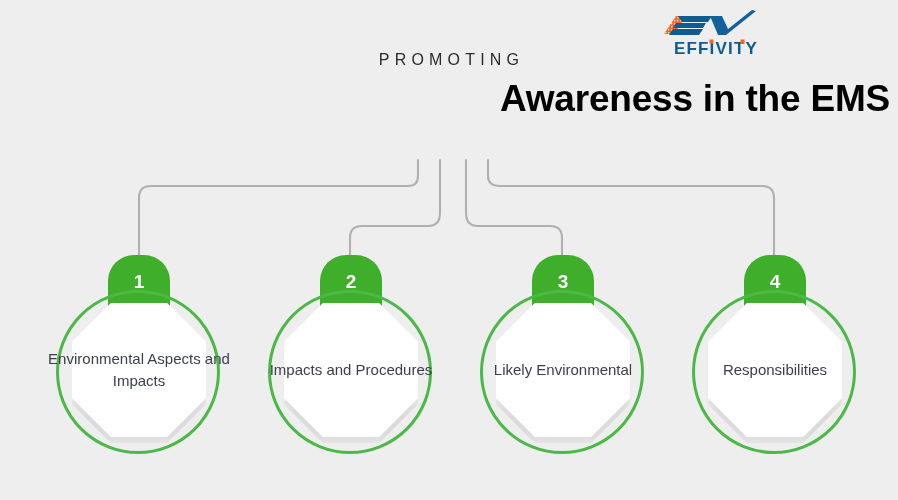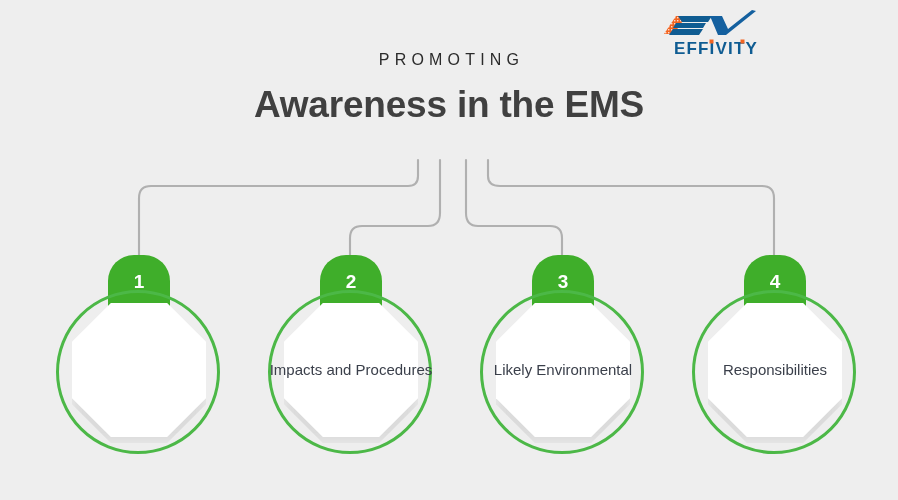--- a/index.html
+++ b/index.html
@@ -51,24 +51,25 @@
     letter-spacing: 5.2px;
     color: #2b2b2b;
     font-weight: 400;
     line-height: 1;
     margin: 0 0 10px 0;
     padding-left: 5px;
   }
   #headline {
     font-size: 37px;
     font-weight: bold;
-    color: #404040;
+    color: #000000;
     line-height: 1.12;
-    margin: 16px;
+    margin: 8px;
     letter-spacing: -0.2px;
+    text-align: right;
   }
 
   
   #connectors {
     position: absolute;
     left: 0;
     top: 0;
     width: 898px;
     height: 500px;
     pointer-events: none;
@@ -193,20 +194,21 @@
       <path d="M 466 160 L 466 213 Q 466 226 478 226 L 550 226 Q 562 226 562 238 L 562 258"></path>
       <path d="M 488 160 L 488 176 Q 488 186 500 186 L 762 186 Q 774 186 774 198 L 774 258"></path>
     </g>
   </svg>
 
   <div class="node" style="left:56px;">
     <div class="node-badge">1</div>
     <div class="node-ring"></div>
     <div class="node-oct-shadow"></div>
     <div class="node-oct"></div>
+    <div class="node-label">Environmental Aspects and Impacts</div>
   </div>
 
   <div class="node" style="left:268px;">
     <div class="node-badge">2</div>
     <div class="node-ring"></div>
     <div class="node-oct-shadow"></div>
     <div class="node-oct"></div>
     <div class="node-label">Impacts and Procedures</div>
   </div>
 

